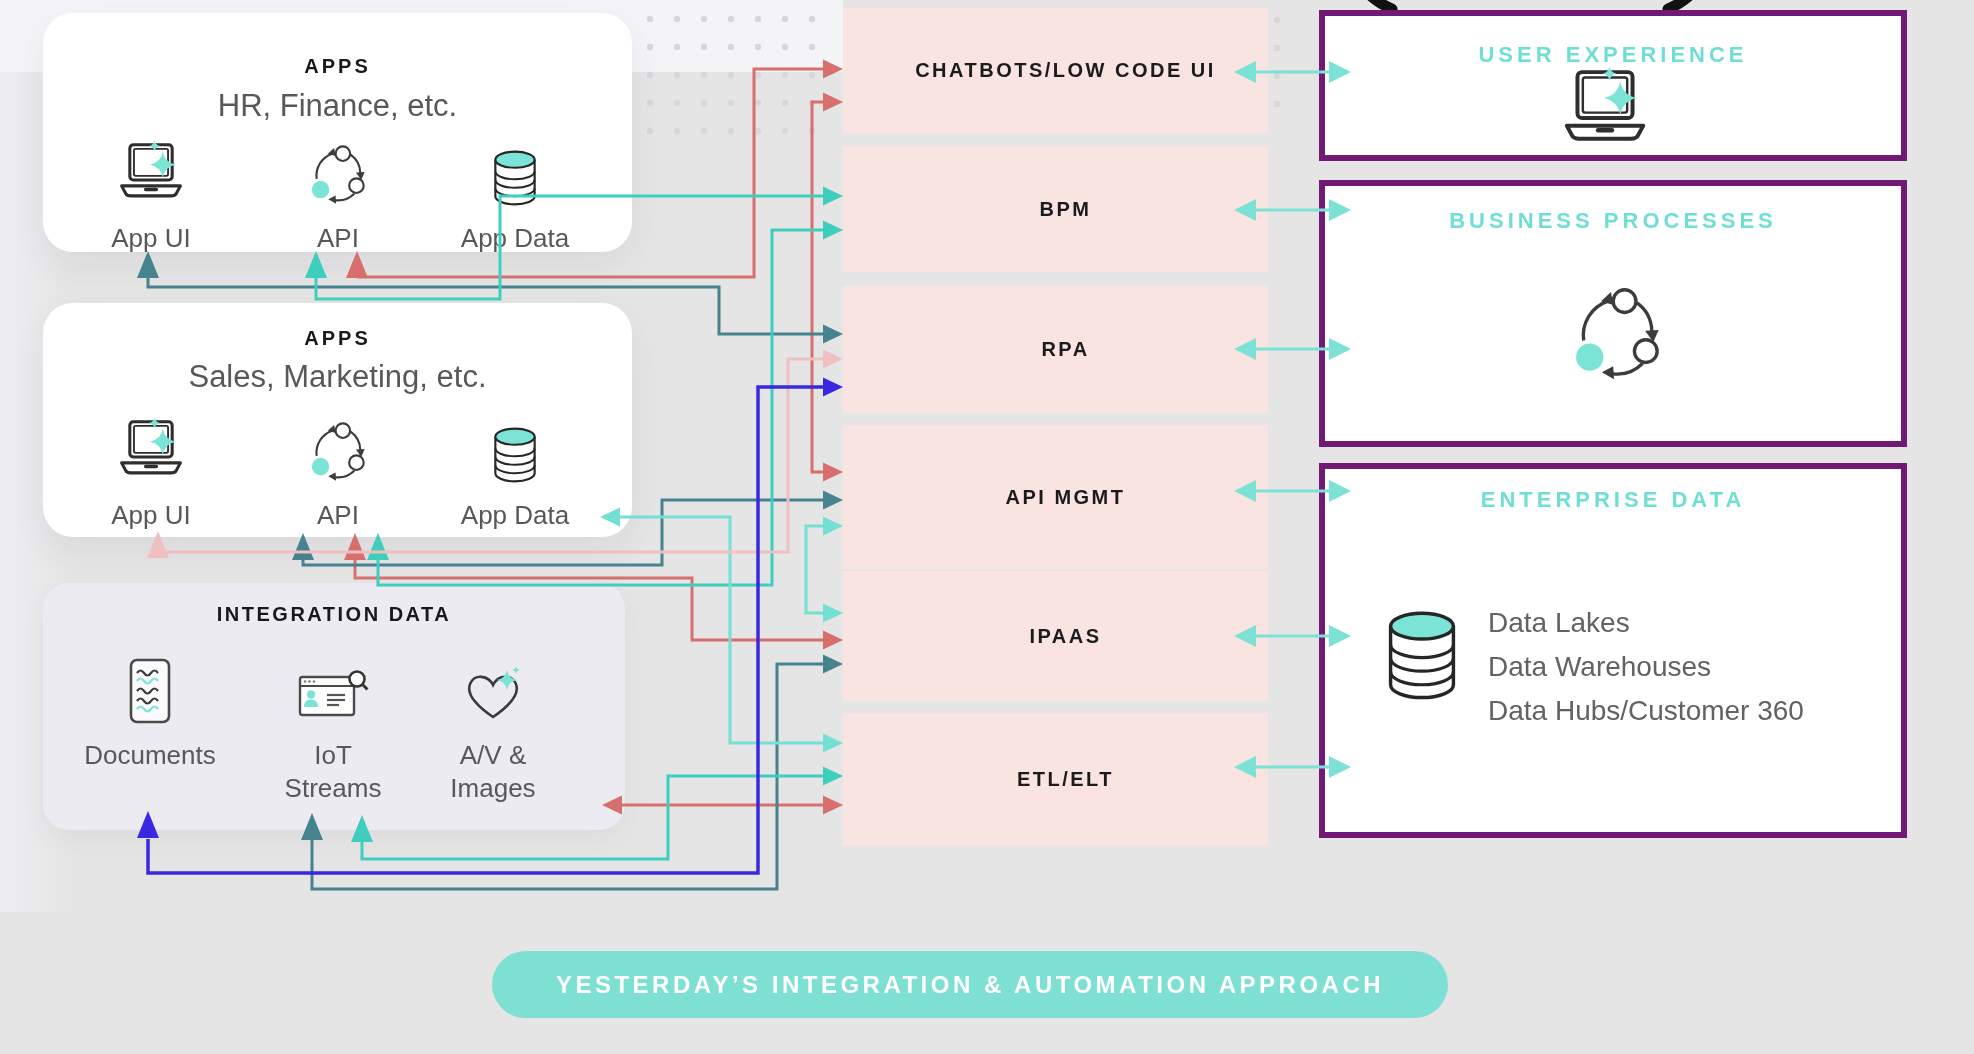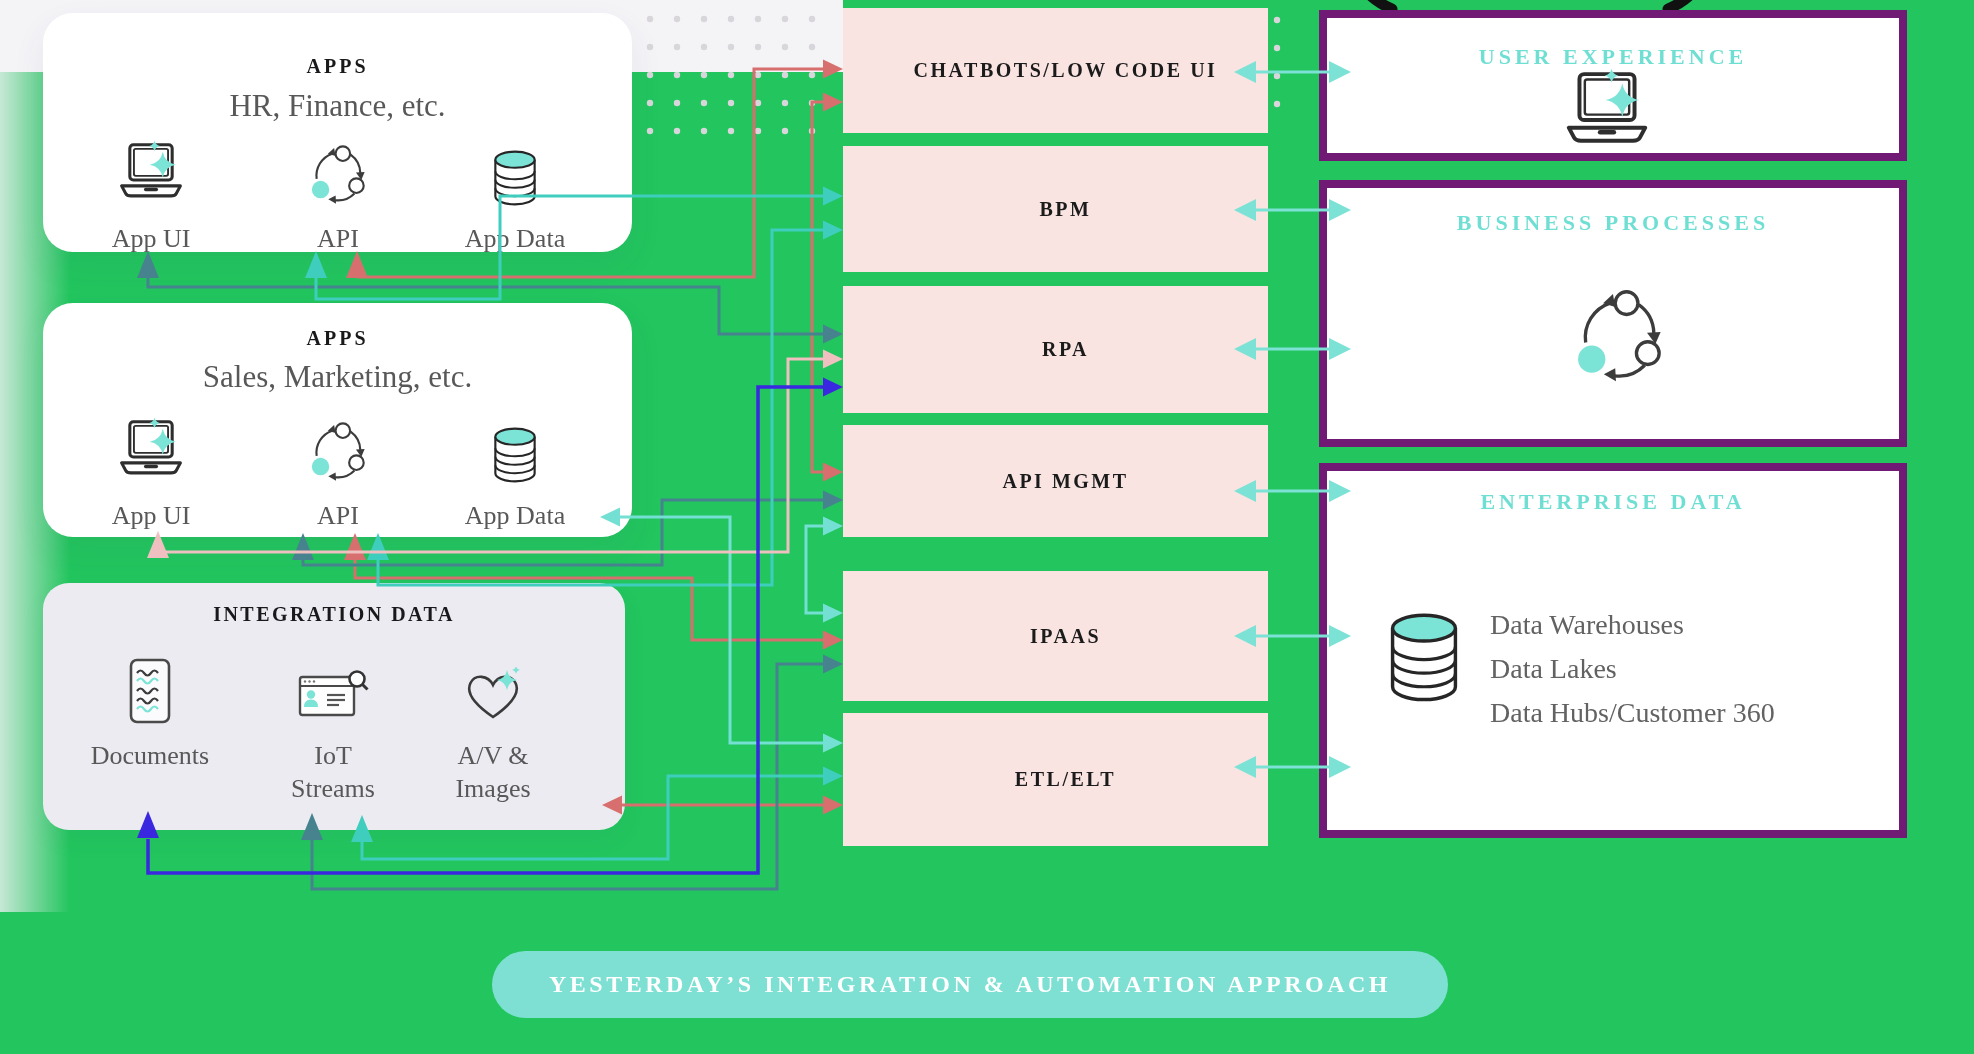--- a/index.html
+++ b/index.html
@@ -1,35 +1,35 @@
 <!DOCTYPE html>
 <html><head>
 <meta charset="utf-8">
 <style>
   html,body{margin:0;padding:0;background:#fff;}
   *{box-sizing:border-box;}
-  .canvas{position:relative;width:1974px;height:1054px;background:#22c55e;overflow:hidden;
-          font-family:Liberation Serif, serif;}
+  .canvas{position:relative;width:1974px;height:1054px;background:#e5e5e5;overflow:hidden;
+          font-family:Liberation Sans, sans-serif;}
   .band{position:absolute;left:0;top:0;width:843px;height:72px;background:#f4f3f6;}
   .fade-left{position:absolute;left:0;top:72px;width:70px;height:840px;
              background:linear-gradient(90deg,rgba(240,240,244,.8),rgba(240,240,244,0));}
   svg.layer{position:absolute;left:0;top:0;pointer-events:none;}
   .card{position:absolute;background:#fff;border-radius:30px;
         box-shadow:0 14px 34px rgba(70,70,110,.07);}
   .card.lav{background:#ecebf2;box-shadow:0 10px 26px rgba(70,70,110,.05);border-radius:26px;}
   .card-title{position:absolute;width:100%;text-align:center;font-weight:700;
               font-size:20px;letter-spacing:3px;color:#19191b;}
   .card-sub{position:absolute;width:100%;text-align:center;font-size:31px;color:#585858;}
   .item{position:absolute;width:170px;display:flex;flex-direction:column;align-items:center;}
   .item .ic{height:70px;display:flex;align-items:flex-end;justify-content:center;}
   .ilabel{margin-top:14px;font-size:26px;color:#585858;text-align:center;line-height:33px;}
   .pinkbox{position:absolute;left:843px;width:425px;background:#f9e4e2;
            display:flex;align-items:center;justify-content:center;padding-left:20px;}
   .pinkbox span{font-weight:700;font-size:20px;letter-spacing:2.5px;color:#1b1b1b;}
-  .tealbox{position:absolute;left:1319px;width:588px;background:#fff;border:8px solid #701a75;}
+  .tealbox{position:absolute;left:1319px;width:588px;background:#fff;border:6px solid #701a75;}
   .tealbox .ttitle{position:absolute;top:0;left:0;width:100%;text-align:center;font-weight:700;
                    font-size:22px;letter-spacing:4px;color:#70dfd3;}
   .edlines{position:absolute;font-size:28px;color:#626262;line-height:44px;}
   .pill{position:absolute;left:492px;top:951px;width:956px;height:67px;border-radius:34px;
         background:#7ee0d3;display:flex;align-items:center;justify-content:center;}
   .pill span{color:#fff;font-weight:700;font-size:24px;letter-spacing:3.5px;}
 </style>
 </head>
 <body>
 
@@ -224,21 +224,21 @@
 
   <div class="pinkbox" style="top:8px;height:125px;">
       <span>CHATBOTS/LOW CODE UI</span>
     </div>
   <div class="pinkbox" style="top:146px;height:126px;">
       <span>BPM</span>
     </div>
   <div class="pinkbox" style="top:286px;height:127px;">
       <span>RPA</span>
     </div>
-  <div class="pinkbox" style="top:425px;height:112px;">
+  <div class="pinkbox" style="top:425px;height:144px;">
       <span>API MGMT</span>
     </div>
   <div class="pinkbox" style="top:571px;height:130px;">
       <span>IPAAS</span>
     </div>
   <div class="pinkbox" style="top:713px;height:133px;">
       <span>ETL/ELT</span>
     </div>
 
   <div class="tealbox" style="top:10px;height:151px;">
@@ -269,22 +269,22 @@
   <div class="tealbox" style="top:463px;height:375px;">
     <div class="ttitle" style="top:18px;">ENTERPRISE DATA</div>
     <div style="position:absolute;left:57px;top:140px;"><svg width="80" viewBox="0 0 56 66">
     <path d="M6 12 L6 53 A22 9 0 0 0 50 53 L50 12" fill="#fff" stroke="#262626" stroke-width="2.4"></path>
     <path d="M6 25 A22 9 0 0 0 50 25" fill="none" stroke="#262626" stroke-width="2.2"></path>
     <path d="M6 34.5 A22 9 0 0 0 50 34.5" fill="none" stroke="#262626" stroke-width="2.2"></path>
     <path d="M6 44 A22 9 0 0 0 50 44" fill="none" stroke="#262626" stroke-width="2.2"></path>
     <ellipse cx="28" cy="12" rx="22" ry="9" fill="#7ce3d7" stroke="#262626" stroke-width="2.4"></ellipse>
         </svg></div>
     <div class="edlines" style="left:163px;top:132px;">
+      <div>Data Lakes</div>
       <div>Data Warehouses</div>
-      <div>Data Lakes</div>
       <div>Data Hubs/Customer 360</div>
     </div>
   </div>
 
   <svg id="wires" class="layer" width="1974" height="1054">
       <polyline points="357,277 754,277 754,69 824,69" fill="none" stroke="#d76f6f" stroke-width="3"></polyline>
       <polygon points="357,251 346,278 368,278" fill="#d76f6f"></polygon>
       <polygon points="843,69 823,59.5 823,78.5" fill="#d76f6f"></polygon>
       <polyline points="824,102 812,102 812,472 824,472" fill="none" stroke="#d76f6f" stroke-width="3"></polyline>
       <polygon points="843,102 823,92.5 823,111.5" fill="#d76f6f"></polygon>

